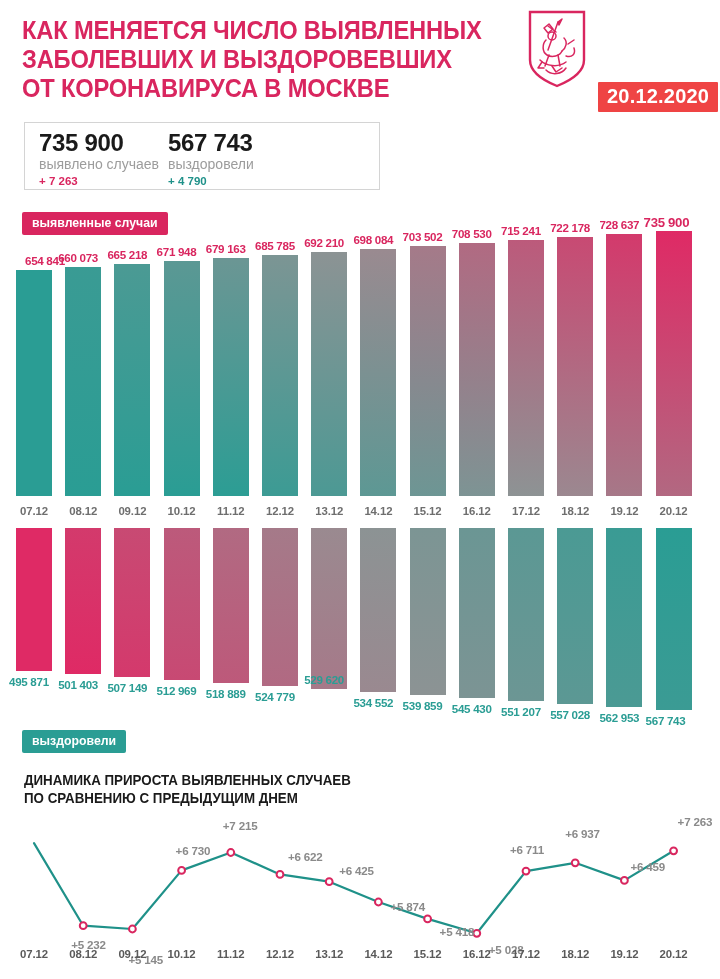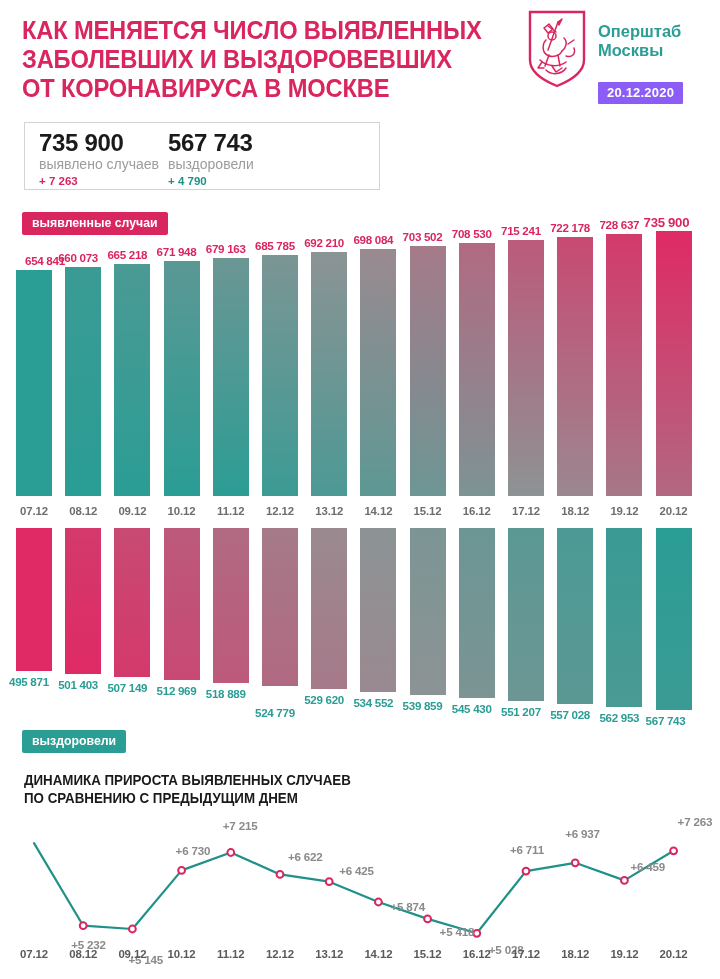--- a/index.html
+++ b/index.html
@@ -34,22 +34,22 @@
   .crest{position:absolute;left:0px;top:2px;width:58px;height:78px;}
   .brand-name{
     position:absolute;left:70px;top:14px;
     color:#2A9D94;
     font-size:16.5px;
     font-weight:bold;
     line-height:19px;
   }
   .date-badge{
     position:absolute;left:70px;top:74px;
-    background:#8b5cf6;color:#fff;
-    font-size:13px;font-weight:bold;
+    background:#ef4444;color:#fff;
+    font-size:20px;font-weight:bold;
     padding:3px 9px 4px 9px;
     letter-spacing:0.2px;
     border-radius:1px;
   }
 
   
   .statbox{
     position:absolute;left:24px;top:122px;
     width:356px;height:68px;
     border:1px solid #D4D4D4;
@@ -142,24 +142,20 @@
           <path d="M21 45 L17 56"></path>
           <path d="M30 45 L32 56"></path>
           <path d="M12 50 C18 56 30 58 38 52"></path>
           <path d="M14 52 L10 58 L16 58"></path>
           <path d="M38 46 C44 48 48 44 46 38"></path>
           <path d="M40 34 L46 30"></path>
           <path d="M24 56 L28 62 L34 58"></path>
           <path d="M18 60 C24 66 34 64 38 58"></path>
         </g>
       </svg>
-      <div class="brand-name">
-        <div>Оперштаб</div>
-        <div>Москвы</div>
-      </div>
       <div class="date-badge">20.12.2020</div>
     </div>
   </div>
 
   <div class="statbox">
     <div class="stat" style="left:14px;">
       <div class="num">735 900</div>
       <div class="lbl">выявлено случаев</div>
       <div class="delta d-pink">+ 7 263</div>
     </div>
@@ -220,23 +216,23 @@
       <div class="vlabel vlabel-bot" style="left: 9px; top: 675px;">495 871</div>
       <div class="bar" style="left: 65.2px; top: 528px; height: 146px; background: linear-gradient(rgb(211, 58, 108) 0%, rgb(223, 42, 101) 100%);"></div>
       <div class="vlabel vlabel-bot" style="left: 58.2px; top: 678px;">501 403</div>
       <div class="bar" style="left: 114.4px; top: 528px; height: 149px; background: linear-gradient(rgb(200, 74, 115) 0%, rgb(212, 57, 108) 100%);"></div>
       <div class="vlabel vlabel-bot" style="left: 107.4px; top: 681px;">507 149</div>
       <div class="bar" style="left: 163.6px; top: 528px; height: 152px; background: linear-gradient(rgb(188, 90, 123) 0%, rgb(200, 73, 115) 100%);"></div>
       <div class="vlabel vlabel-bot" style="left: 156.6px; top: 684px;">512 969</div>
       <div class="bar" style="left: 212.8px; top: 528px; height: 155px; background: linear-gradient(rgb(177, 106, 130) 0%, rgb(189, 89, 122) 100%);"></div>
       <div class="vlabel vlabel-bot" style="left: 205.8px; top: 687px;">518 889</div>
       <div class="bar" style="left: 262px; top: 528px; height: 158px; background: linear-gradient(rgb(165, 122, 137) 0%, rgb(177, 105, 130) 100%);"></div>
-      <div class="vlabel vlabel-bot" style="left: 255px; top: 706px;">524 779</div>
+      <div class="vlabel vlabel-bot" style="left: 255px; top: 690px;">524 779</div>
       <div class="bar" style="left: 311.2px; top: 528px; height: 161px; background: linear-gradient(rgb(154, 138, 144) 0%, rgb(166, 121, 137) 100%);"></div>
-      <div class="vlabel vlabel-bot" style="left: 304.2px; top: 693px;">529 620</div>
+      <div class="vlabel vlabel-bot" style="left: 304.2px; top: 673px;">529 620</div>
       <div class="bar" style="left: 360.4px; top: 528px; height: 164px; background: linear-gradient(rgb(140, 147, 148) 0%, rgb(154, 137, 144) 100%);"></div>
       <div class="vlabel vlabel-bot" style="left: 353.4px; top: 696px;">534 552</div>
       <div class="bar" style="left: 409.6px; top: 528px; height: 167px; background: linear-gradient(rgb(124, 149, 148) 0%, rgb(140, 147, 148) 100%);"></div>
       <div class="vlabel vlabel-bot" style="left: 402.6px; top: 699px;">539 859</div>
       <div class="bar" style="left: 458.8px; top: 528px; height: 170px; background: linear-gradient(rgb(107, 150, 148) 0%, rgb(124, 148, 148) 100%);"></div>
       <div class="vlabel vlabel-bot" style="left: 451.8px; top: 702px;">545 430</div>
       <div class="bar" style="left: 508px; top: 528px; height: 173px; background: linear-gradient(rgb(91, 152, 148) 0%, rgb(108, 150, 148) 100%);"></div>
       <div class="vlabel vlabel-bot" style="left: 501px; top: 705px;">551 207</div>
       <div class="bar" style="left: 557.2px; top: 528px; height: 176px; background: linear-gradient(rgb(75, 154, 148) 0%, rgb(92, 152, 148) 100%);"></div>
       <div class="vlabel vlabel-bot" style="left: 550.2px; top: 708px;">557 028</div>

